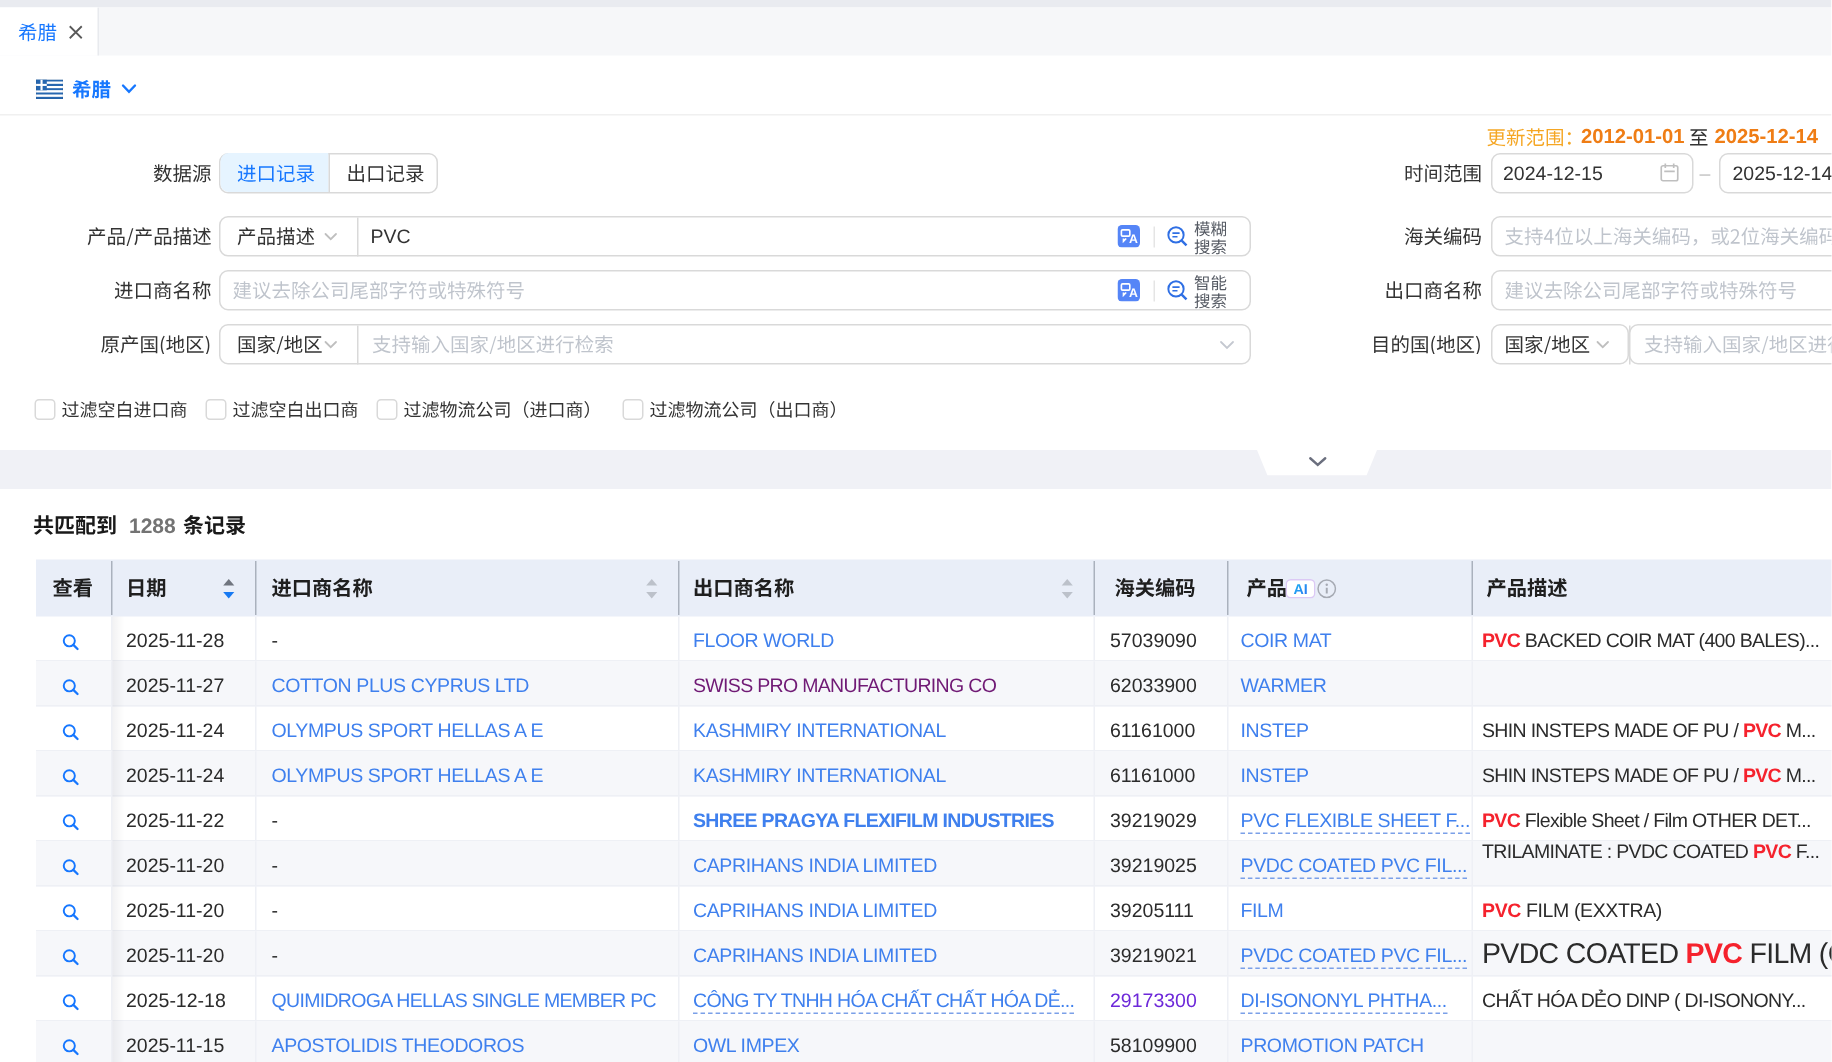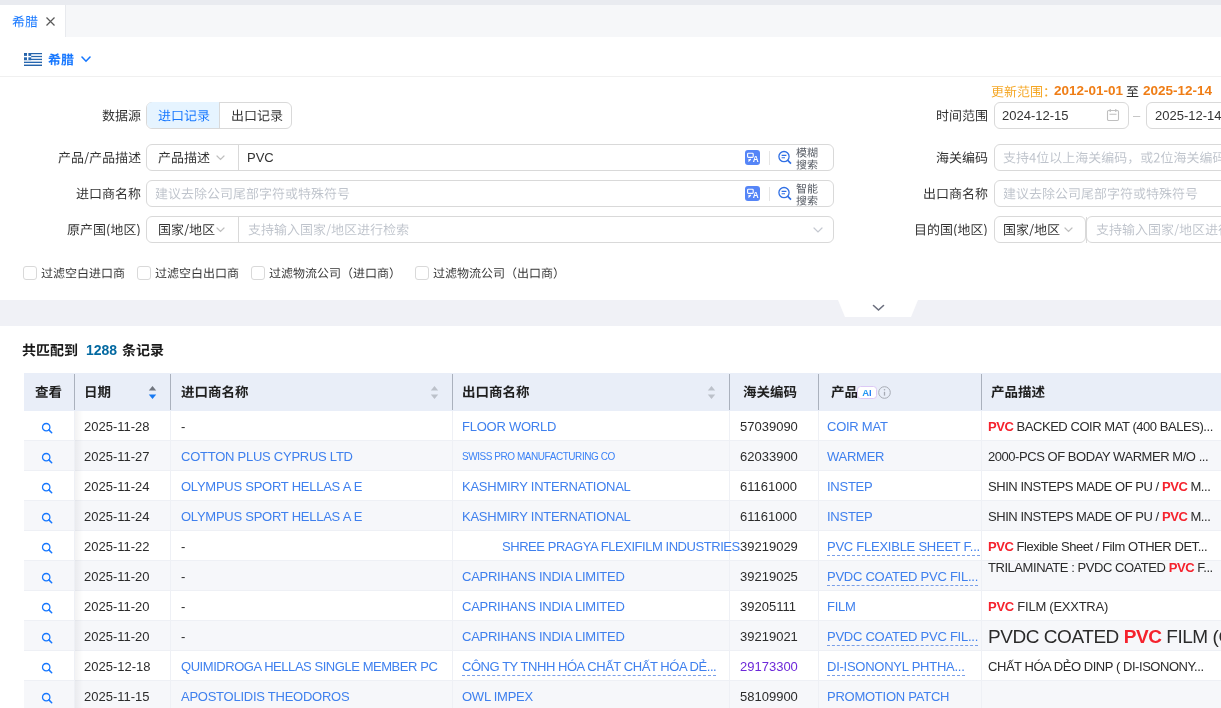--- a/index.html
+++ b/index.html
@@ -471,21 +471,21 @@
     </svg>
 <svg style="position:absolute;left:872px;top:304px" width="13" height="8" viewBox="0 0 13 8">
       <path d="M1.5 1.5 L6.5 6 L11.5 1.5" stroke="#6b6f7e" stroke-width="1.6" fill="none" stroke-linecap="round"></path>
     </svg>
 <svg class="cj" style="position:absolute;left:22.0px;top:343.0px;" width="56.00" height="14.00" viewBox="0 -880 4000 1000" preserveAspectRatio="none" fill="#1a1a1a">
       <use href="#b5171" x="0"></use>
       <use href="#b5339" x="1000"></use>
       <use href="#b914d" x="2000"></use>
       <use href="#b5230" x="3000"></use>
     </svg>
-<div class="t " style="font-size:14.0px;line-height:18.0px;color:#0369a1;font-weight:700;left:86.0px;top:341.0px;">1288</div>
+<div class="t " style="font-size:14.0px;line-height:18.0px;color:#737373;font-weight:700;left:86.0px;top:341.0px;">1288</div>
 <svg class="cj" style="position:absolute;left:122.0px;top:343.0px;" width="42.00" height="14.00" viewBox="0 -880 3000 1000" preserveAspectRatio="none" fill="#1a1a1a">
       <use href="#b6761" x="0"></use>
       <use href="#b8bb0" x="1000"></use>
       <use href="#b5f55" x="2000"></use>
     </svg>
 <div style="position:absolute;left:24.0px;top:373.0px;width:1198.0px;height:38.0px;background:#e9eef8;"></div>
 <svg class="cj" style="position:absolute;left:35.0px;top:385.2px;" width="27.00" height="13.50" viewBox="0 -880 2000 1000" preserveAspectRatio="none" fill="#1f1f1f">
       <use href="#b67e5" x="0"></use>
       <use href="#b770b" x="1000"></use>
     </svg>
@@ -580,24 +580,23 @@
 <div style="position:absolute;left:452.0px;top:441.0px;width:1.0px;height:30.0px;background:#eef0f5;"></div>
 <div style="position:absolute;left:729.0px;top:441.0px;width:1.0px;height:30.0px;background:#eef0f5;"></div>
 <div style="position:absolute;left:818.0px;top:441.0px;width:1.0px;height:30.0px;background:#eef0f5;"></div>
 <div style="position:absolute;left:981.0px;top:441.0px;width:1.0px;height:30.0px;background:#eef0f5;"></div>
 <svg style="position:absolute;left:41.2px;top:451.6px" width="12" height="12" viewBox="0 0 12 12" fill="none" stroke="#1677ff">
       <circle cx="5.2" cy="5.2" r="3.7" stroke-width="1.3"></circle>
       <path d="M7.9 7.9 L10.7 10.7" stroke-width="1.5" stroke-linecap="round"></path>
     </svg>
 <div class="t " style="font-size:13.0px;line-height:17.0px;color:#2b2b2b;font-weight:400;left:84.0px;top:447.5px;">2025-11-27</div>
 <div class="t " style="font-size:13.0px;line-height:17.0px;color:#3f80ee;font-weight:400;left:181.0px;top:447.5px;letter-spacing:-0.25px;">COTTON PLUS CYPRUS LTD</div>
-<div class="t " style="font-size:10px;line-height:17.0px;color:#3b82f6;font-weight:400;left:462.0px;top:447.5px;letter-spacing:-0.45px;">SWISS PRO MANUFACTURING CO</div>
+<div class="t " style="font-size:13.0px;line-height:17.0px;color:#701a75;font-weight:400;left:462.0px;top:447.5px;letter-spacing:-0.45px;">SWISS PRO MANUFACTURING CO</div>
 <div class="t " style="font-size:13.0px;line-height:17.0px;color:#2b2b2b;font-weight:400;left:740.0px;top:447.5px;">62033900</div>
 <div class="t " style="font-size:13.0px;line-height:17.0px;color:#3f80ee;font-weight:400;left:827.0px;top:447.5px;letter-spacing:-0.25px;">WARMER</div>
-<div class="t " style="font-size:13.0px;line-height:17.0px;color:#2b2b2b;font-weight:400;left:988.0px;top:447.5px;letter-spacing:-0.45px;"><span style="color:#2b2b2b;font-weight:400">2000-PCS OF BODAY WARMER M/O ...</span></div>
 <div style="position:absolute;left:24.0px;top:500.0px;width:1198.0px;height:1.0px;background:#eef0f5;"></div>
 <div style="position:absolute;left:74.0px;top:471.0px;width:1.0px;height:30.0px;background:#eef0f5;"></div>
 <div style="position:absolute;left:170.0px;top:471.0px;width:1.0px;height:30.0px;background:#eef0f5;"></div>
 <div style="position:absolute;left:452.0px;top:471.0px;width:1.0px;height:30.0px;background:#eef0f5;"></div>
 <div style="position:absolute;left:729.0px;top:471.0px;width:1.0px;height:30.0px;background:#eef0f5;"></div>
 <div style="position:absolute;left:818.0px;top:471.0px;width:1.0px;height:30.0px;background:#eef0f5;"></div>
 <div style="position:absolute;left:981.0px;top:471.0px;width:1.0px;height:30.0px;background:#eef0f5;"></div>
 <svg style="position:absolute;left:41.2px;top:481.6px" width="12" height="12" viewBox="0 0 12 12" fill="none" stroke="#1677ff">
       <circle cx="5.2" cy="5.2" r="3.7" stroke-width="1.3"></circle>
       <path d="M7.9 7.9 L10.7 10.7" stroke-width="1.5" stroke-linecap="round"></path>
@@ -632,21 +631,21 @@
 <div style="position:absolute;left:452.0px;top:531.0px;width:1.0px;height:30.0px;background:#eef0f5;"></div>
 <div style="position:absolute;left:729.0px;top:531.0px;width:1.0px;height:30.0px;background:#eef0f5;"></div>
 <div style="position:absolute;left:818.0px;top:531.0px;width:1.0px;height:30.0px;background:#eef0f5;"></div>
 <div style="position:absolute;left:981.0px;top:531.0px;width:1.0px;height:30.0px;background:#eef0f5;"></div>
 <svg style="position:absolute;left:41.2px;top:541.6px" width="12" height="12" viewBox="0 0 12 12" fill="none" stroke="#1677ff">
       <circle cx="5.2" cy="5.2" r="3.7" stroke-width="1.3"></circle>
       <path d="M7.9 7.9 L10.7 10.7" stroke-width="1.5" stroke-linecap="round"></path>
     </svg>
 <div class="t " style="font-size:13.0px;line-height:17.0px;color:#2b2b2b;font-weight:400;left:84.0px;top:537.5px;">2025-11-22</div>
 <div class="t " style="font-size:13.0px;line-height:17.0px;color:#2b2b2b;font-weight:400;left:181.0px;top:537.5px;letter-spacing:-0.25px;">-</div>
-<div class="t " style="font-size:13.0px;line-height:17.0px;color:#3f80ee;font-weight:400;left:462.0px;top:537.5px;letter-spacing:-0.45px;margin-left:40px;">SHREE PRAGYA FLEXIFILM INDUSTRIES</div>
+<div class="t " style="font-size:13.0px;line-height:17.0px;color:#3f80ee;font-weight:700;left:462.0px;top:537.5px;letter-spacing:-0.45px;">SHREE PRAGYA FLEXIFILM INDUSTRIES</div>
 <div class="t " style="font-size:13.0px;line-height:17.0px;color:#2b2b2b;font-weight:400;left:740.0px;top:537.5px;">39219029</div>
 <div class="t " style="font-size:13.0px;line-height:17.0px;color:#3f80ee;font-weight:400;left:827.0px;top:537.5px;letter-spacing:-0.25px;"><span style="border-bottom:1px dashed #7ba0e8;padding-bottom:1px;">PVC FLEXIBLE SHEET F...</span></div>
 <div class="t " style="font-size:13.0px;line-height:17.0px;color:#2b2b2b;font-weight:400;left:988.0px;top:537.5px;letter-spacing:-0.45px;"><span style="color:#f5222d;font-weight:700">PVC</span><span style="color:#2b2b2b;font-weight:400"> Flexible Sheet / Film OTHER DET...</span></div>
 <div style="position:absolute;left:24.0px;top:561.0px;width:1198.0px;height:30.0px;background:#f6f7fa;"></div>
 <div style="position:absolute;left:24.0px;top:590.0px;width:1198.0px;height:1.0px;background:#eef0f5;"></div>
 <div style="position:absolute;left:74.0px;top:561.0px;width:1.0px;height:30.0px;background:#eef0f5;"></div>
 <div style="position:absolute;left:170.0px;top:561.0px;width:1.0px;height:30.0px;background:#eef0f5;"></div>
 <div style="position:absolute;left:452.0px;top:561.0px;width:1.0px;height:30.0px;background:#eef0f5;"></div>
 <div style="position:absolute;left:729.0px;top:561.0px;width:1.0px;height:30.0px;background:#eef0f5;"></div>
 <div style="position:absolute;left:818.0px;top:561.0px;width:1.0px;height:30.0px;background:#eef0f5;"></div>

